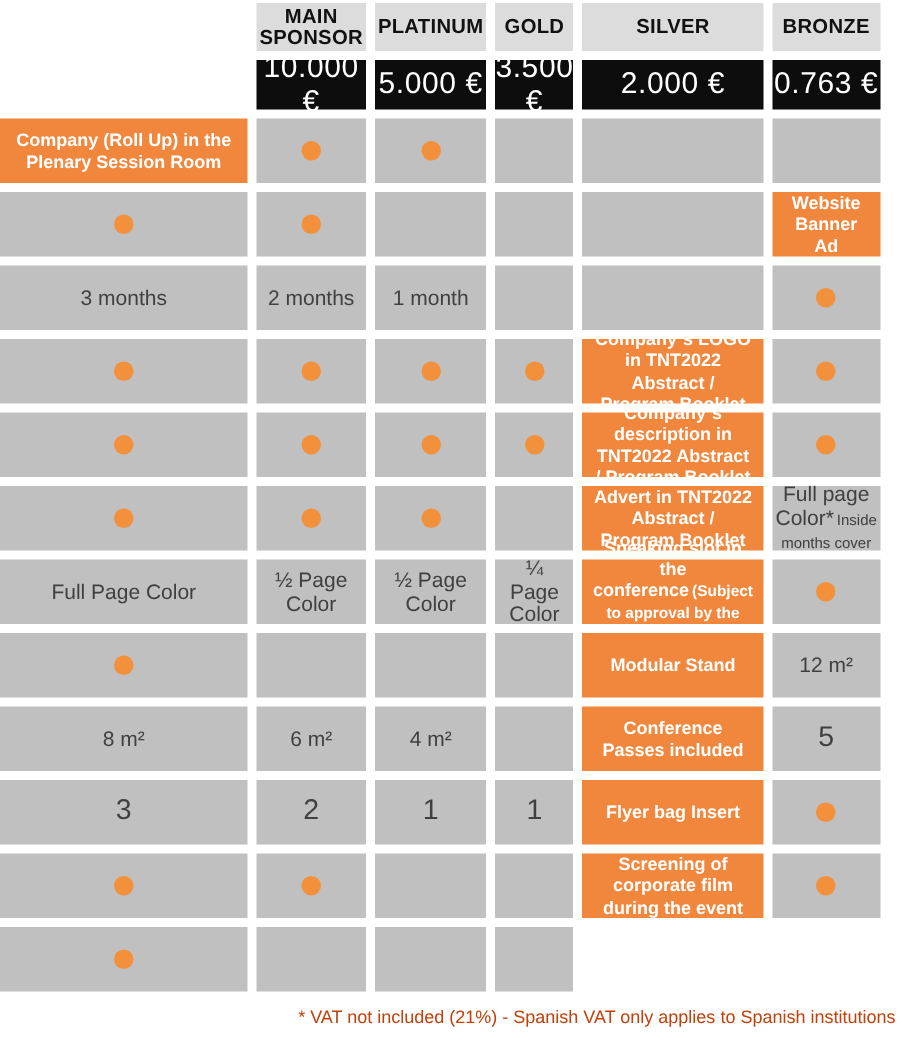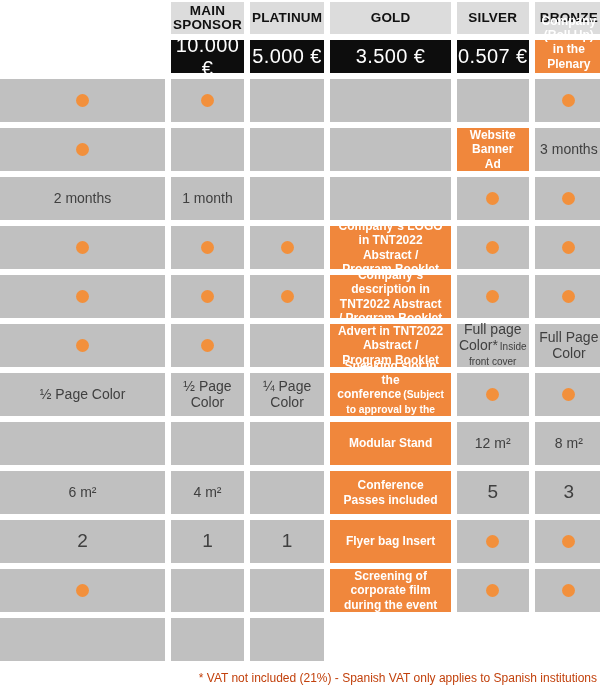--- a/index.html
+++ b/index.html
@@ -75,21 +75,22 @@
       <div class="corner"></div>
       <div class="tier">MAIN SPONSOR</div>
       <div class="tier">PLATINUM</div>
       <div class="tier">GOLD</div>
       <div class="tier">SILVER</div>
       <div class="tier">BRONZE</div>
       <div class="corner"></div>
       <div class="price">10.000 €</div>
       <div class="price">5.000 €</div>
       <div class="price">3.500 €</div>
-      <div class="price">0.507 €</div>
+      <div class="price">2.000 €</div>
+      <div class="price">0.763 €</div>
       <div class="label">
         <div class="lab-inner"><span class="lab-main">Company (Roll Up) in the Plenary Session Room</span></div>
       </div>
       <div class="cell">
         <span class="dot"></span>
       </div>
       <div class="cell">
         <span class="dot"></span>
       </div>
       <div class="cell"></div>
@@ -164,21 +165,21 @@
         <span class="dot"></span>
       </div>
       <div class="cell">
         <span class="dot"></span>
       </div>
       <div class="cell"></div>
       <div class="label">
         <div class="lab-inner"><span class="lab-main">Advert in TNT2022 Abstract / Program Booklet</span></div>
       </div>
       <div class="cell">
-        <div class="cell-text"><span class="cell-main">Full page Color*</span><span class="cell-small">Inside front cover</span></div>
+        <div class="cell-text"><span class="cell-main">Full page Color*</span><span class="cell-small">Inside months cover</span></div>
       </div>
       <div class="cell">
         <div class="cell-text"><span class="cell-main">Full Page Color</span></div>
       </div>
       <div class="cell">
         <div class="cell-text"><span class="cell-main">½ Page Color</span></div>
       </div>
       <div class="cell">
         <div class="cell-text"><span class="cell-main">½ Page Color</span></div>
       </div>

